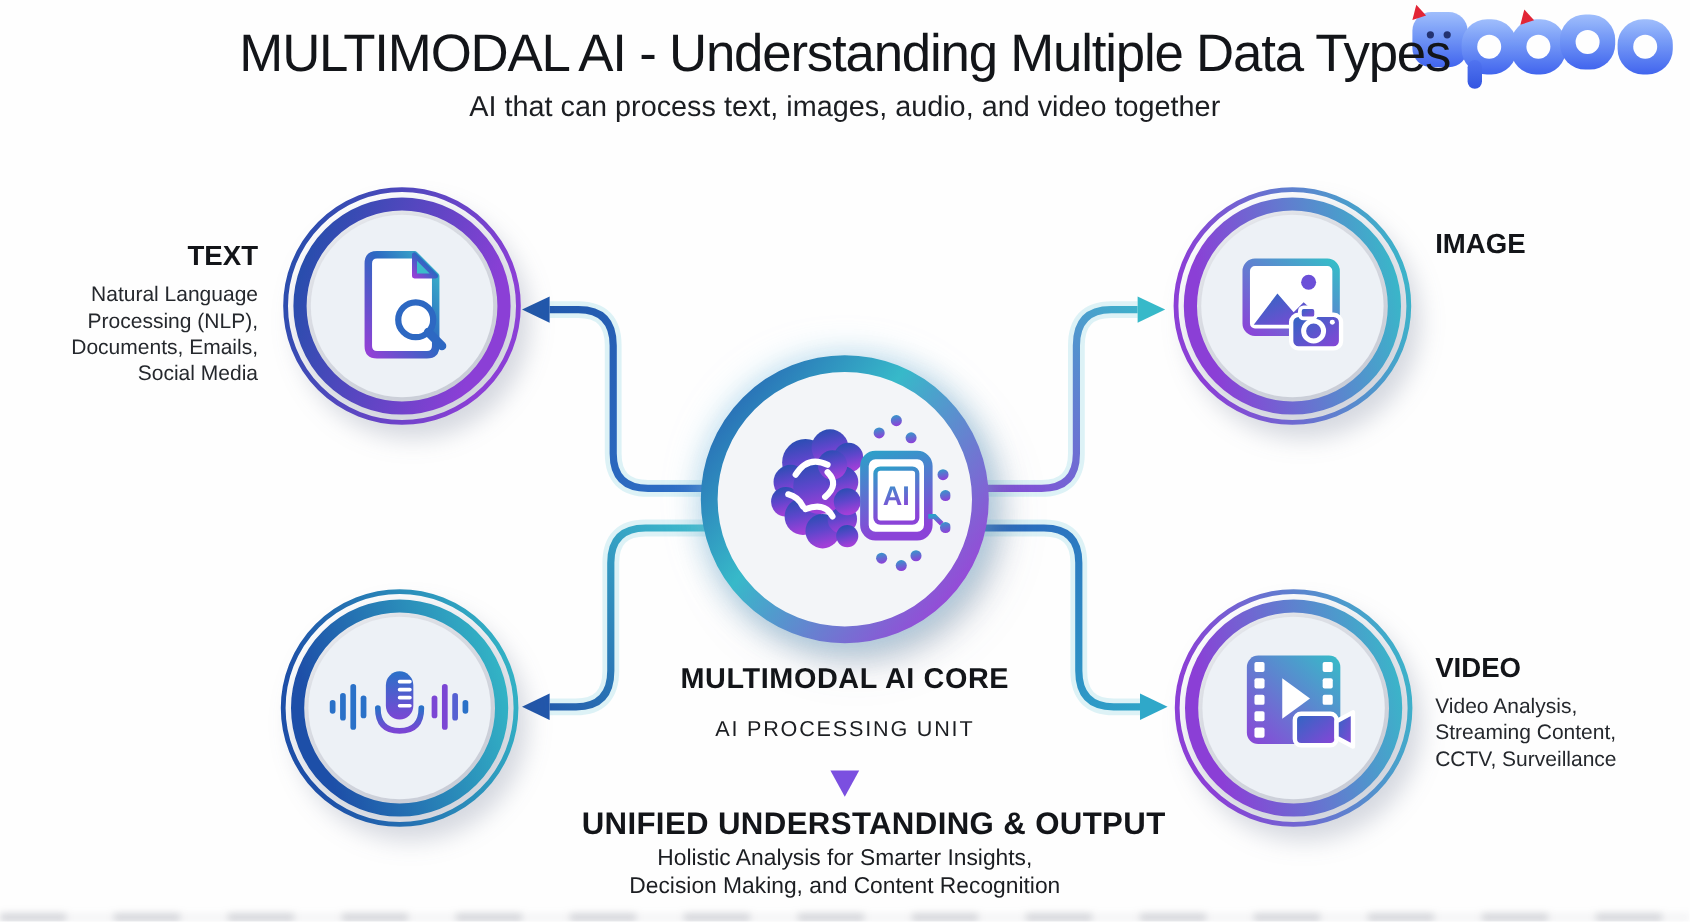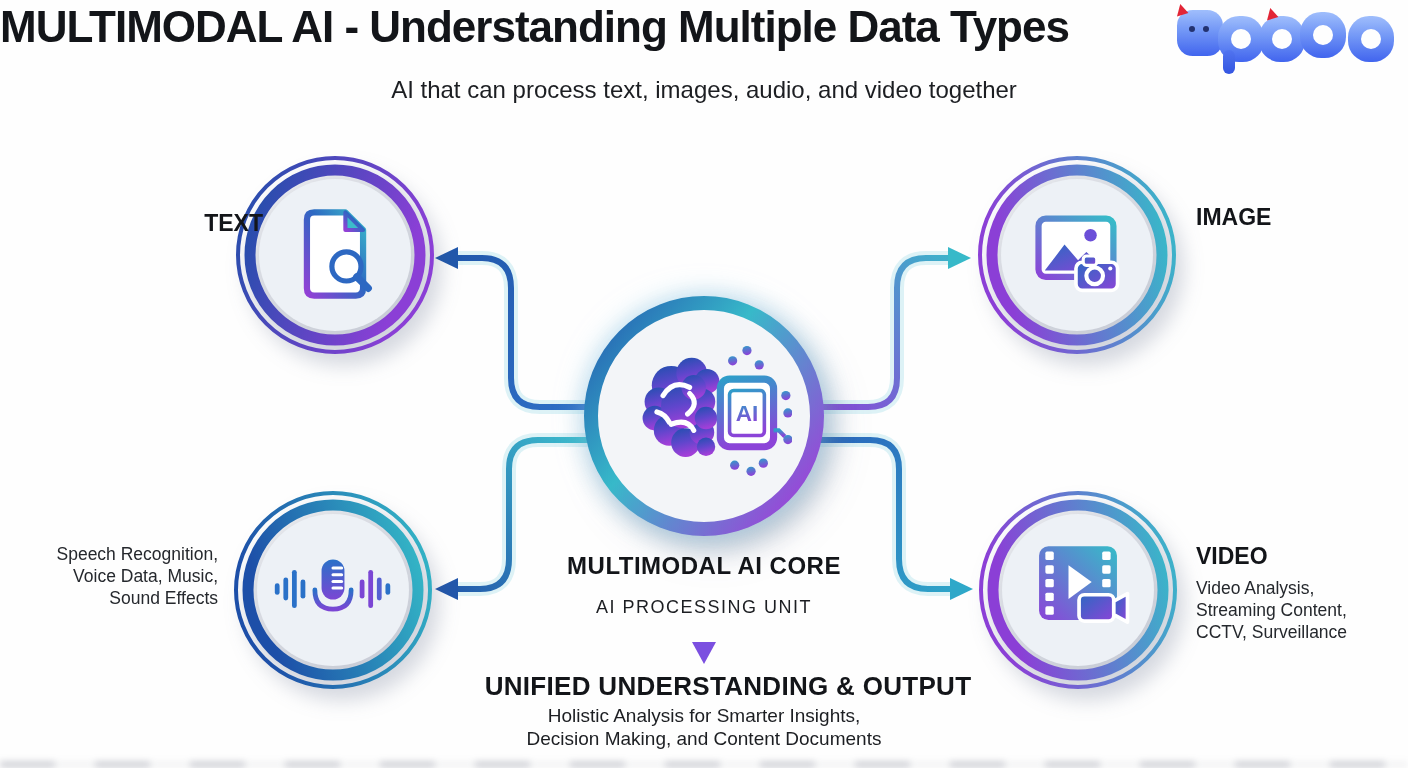--- a/index.html
+++ b/index.html
@@ -1,21 +1,21 @@
 <!DOCTYPE html>
 <html><head>
 <meta charset="utf-8">
 <style>
   html,body{margin:0;padding:0;}
   body{width:1408px;height:768px;position:relative;overflow:hidden;background:#fefefe;
        font-family:"Liberation Sans","DejaVu Sans",sans-serif;color:#17191d;}
   .abs{position:absolute;}
 
   
-  .page-title{top:2px;left:0;width:100%;text-align:left;font-size:44px;font-weight:700;
+  .page-title{top:20px;left:0;width:100%;text-align:center;font-size:44px;font-weight:400;
               letter-spacing:-1px;color:#131519;z-index:2;}
   .page-subtitle{top:76px;left:0;width:100%;text-align:center;font-size:24px;font-weight:400;
                  color:#1c1e22;z-index:2;}
 
   
   .wm{top:10px;right:14px;display:flex;align-items:flex-start;z-index:1;opacity:.96;}
   .wm-glyph{position:relative;width:46px;height:46px;margin-left:-5px;border-radius:46%;
             background:linear-gradient(180deg,#9cbcfc 0%,#6d93f6 45%,#3a5fee 100%);}
   .wm-glyph.sq{border-radius:34%;}
   .wm-glyph.hole::after{content:'';position:absolute;inset:13px;background:#fff;border-radius:50%;}
@@ -341,40 +341,41 @@
       <circle cx="164" cy="58" r="4.5"></circle>
         <circle cx="166" cy="75" r="4.5"></circle>
         <circle cx="166" cy="101" r="4.5"></circle>
       <circle cx="114" cy="126" r="4.5"></circle>
         <circle cx="130" cy="132" r="4.5"></circle>
         <circle cx="142" cy="124" r="4.5"></circle>
     </g>
   </svg>
 </div>
 
-<div class="side-label ra" style="left:0;top:210px;width:215px;margin-left:48px;">
+<div class="side-label ra" style="left:0;top:200px;width:215px;">
   <div class="node-title">TEXT</div>
-</div>
-
-<div class="side-label la" style="left:1196px;top:204px;width:210px;">
+  <div class="node-desc">Natural Language
+Processing (NLP),
+Documents, Emails,
+Social Media</div>
+</div>
+
+<div class="side-label la" style="left:1196px;top:190px;width:210px;">
   <div class="node-title">IMAGE</div>
 </div>
 
 <div class="side-label ra" style="left:0;top:543px;width:218px;">
-  <div class="node-desc">Speech Recognition,
-Voice Data, Music,
-Sound Effects</div>
 </div>
 
 <div class="side-label la" style="left:1196px;top:543px;width:215px;">
   <div class="node-title">VIDEO</div>
   <div class="node-desc">Video Analysis,
 Streaming Content,
 CCTV, Surveillance</div>
 </div>
 
 <div class="abs center-title">MULTIMODAL AI CORE</div>
 <div class="abs center-sub">AI PROCESSING UNIT</div>
 <div class="abs unified-title">UNIFIED UNDERSTANDING &amp; OUTPUT</div>
 <div class="abs unified-desc">Holistic Analysis for Smarter Insights,
-Decision Making, and Content Documents</div>
+Decision Making, and Content Recognition</div>
 
 <div class="abs bottom-blur"></div>
 
 </body></html>

